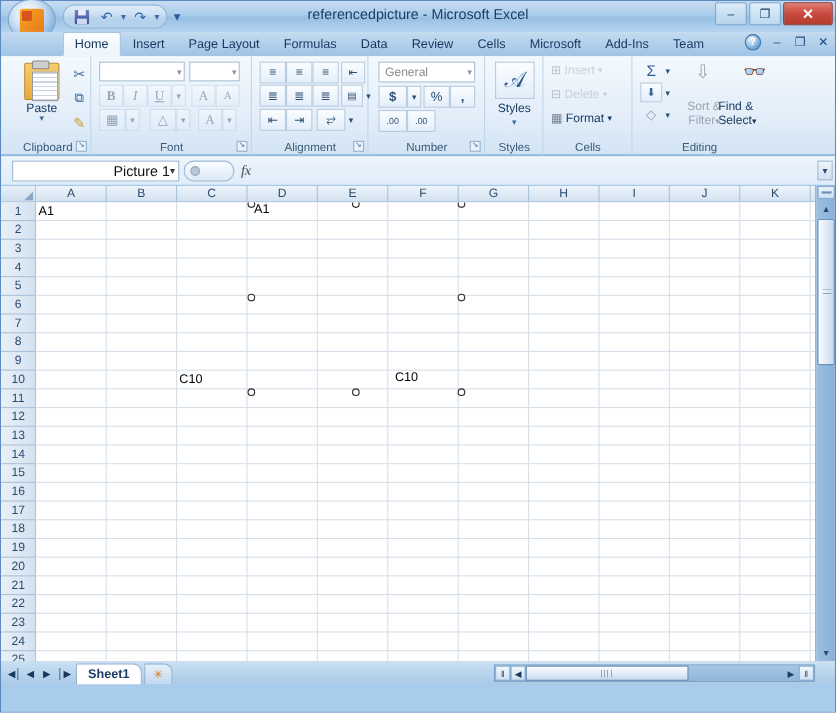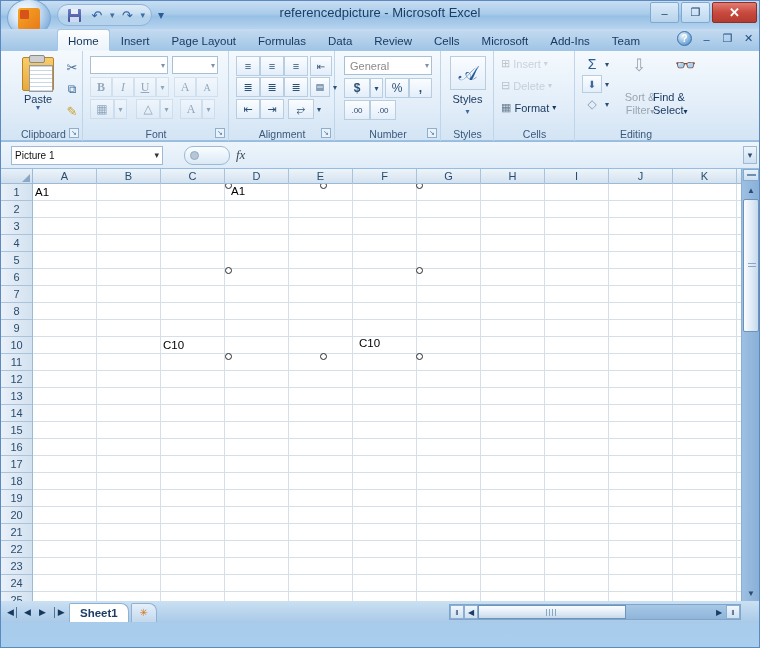--- a/index.html
+++ b/index.html
@@ -189,23 +189,23 @@
   .fbar {
     position: absolute; left: 0; top: 141px; width: 758px; height: 26px;
     background: linear-gradient(to bottom,#eef5fb,#dfecf8);
     display:flex; align-items:center;
   }
   .namebox {
     margin-left: 10px; width: 152px; height: 19px;
     border: 1px solid #9db9d4; background: #fff;
     display:flex; align-items:center; padding: 0 3px;
   }
-  .namebox .nv { flex:1; text-align:left; font-size: 10px; color:#111; }
+  .namebox .nv { flex:1; text-align:right; font-size: 13px; color:#111; }
   .namebox .na { font-size: 9px; color:#333; }
-  .fbar-btns { display:flex; align-items:center; margin-left: 21px; gap: 2px; }
+  .fbar-btns { display:flex; align-items:center; margin-left: 4px; gap: 2px; }
   .fb-rnd {
     width: 46px; height: 19px; border: 1px solid #9db9d4; border-radius: 9px;
     background: linear-gradient(to bottom,#fafdff,#dbe9f6);
     display:flex;align-items:center;padding-left:5px;
   }
   .fb-rnd .dot { width:9px;height:9px;border-radius:50%;background:#b6c6d6;border:1px solid #95a9bd;}
   .fx { font-style: italic; font-family: "Liberation Serif", serif; font-size: 13px; color:#3b4a5a; margin: 0 6px 0 4px;}
   .fbar-input {
     flex: 1; height: 19px; background: #fff; border: 1px solid #9db9d4;
     margin-right: 16px; display:flex; align-items:center; padding-left: 4px;

